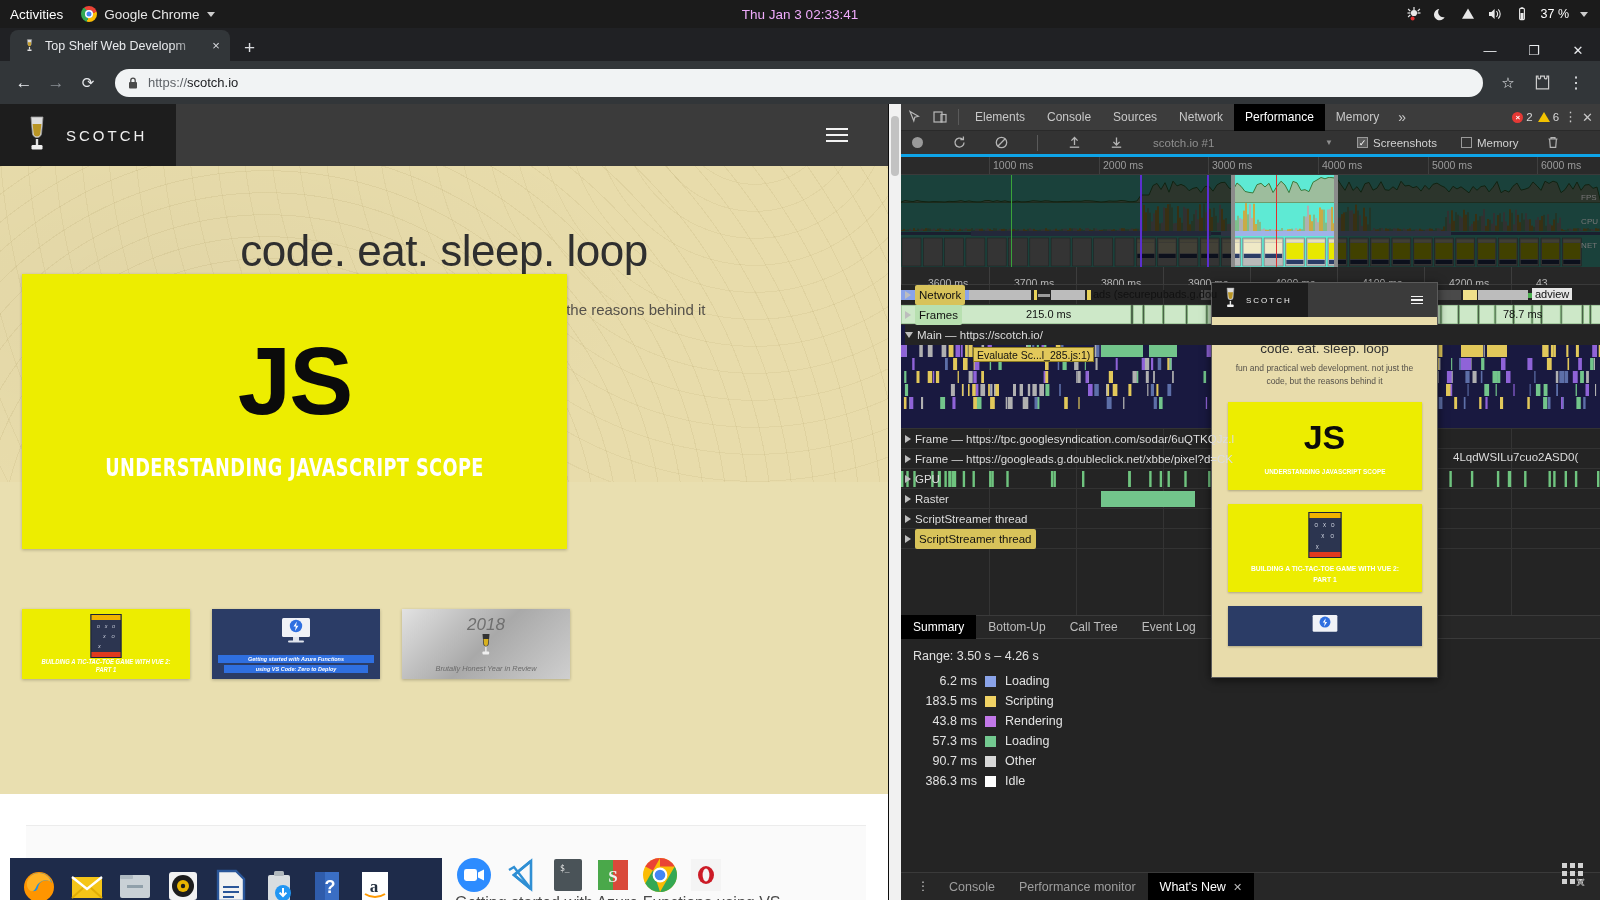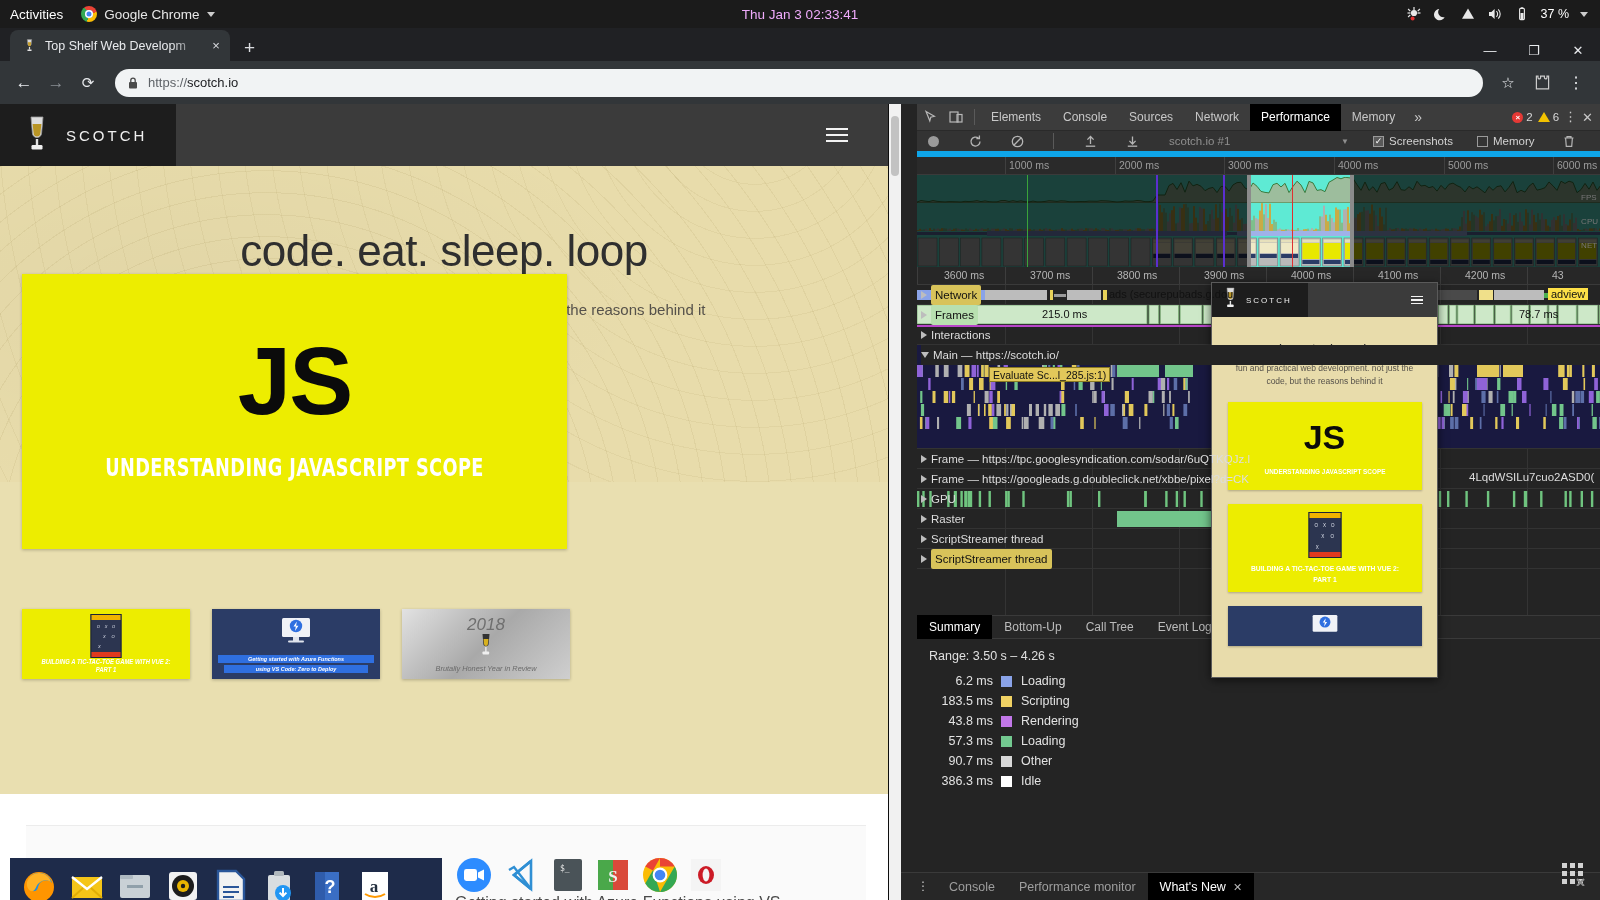--- a/index.html
+++ b/index.html
@@ -126,39 +126,39 @@
   .pg-scroll .thumb { position:absolute; top:10px; left:2px; width:9px; height:120px; background:#c1c1c1;
      border-radius:5px; }
   .pg-scroll .arrow { position:absolute; left:0; width:13px; height:13px; color:#7a7a7a; font-size:8px;
      text-align:center; }
 
   
   .devtools { position:absolute; left:888px; top:76px; width:712px; height:796px;
      background:#242424; color:#d4d4d4; font-size:12px; border-left:1px solid #0d0d0d; }
   .dt-scroll-left { position:absolute; left:0; top:0; width:12px; height:796px; background:#f1f1f1; }
   .dt-scroll-left .t { position:absolute; top:12px; left:2px; width:8px; height:60px; background:#c2c2c2; border-radius:4px;}
-  .dt-main { position:absolute; left:12px; top:0; right:0; bottom:0;padding-left:16px; }
+  .dt-main { position:absolute; left:12px; top:0; right:0; bottom:0; }
 
   .dt-tabbar { height:27px; background:#3c3c3c; display:flex; align-items:center; gap:0;
      border-bottom:1px solid #2a2a2a; }
   .dt-icobtn { width:26px; height:26px; display:flex; align-items:center; justify-content:center; color:#b8b8b8; }
   .dt-sep { width:1px; height:16px; background:#5a5a5a; margin:0 5px; }
   .dt-tab { padding:0 11px; height:27px; line-height:27px; color:#c8c8c8; font-size:12px; }
   .dt-tab.active { background:#000; color:#fff; }
   .dt-more { padding:0 8px; color:#c8c8c8; font-size:14px; }
   .dt-right { margin-left:auto; display:flex; align-items:center; gap:5px; padding-right:7px; }
   .err-badge { display:flex; align-items:center; gap:3px; font-size:11.5px; color:#d8d8d8; }
   .dot-err { width:11px;height:11px;border-radius:50%;background:#e53935;color:#fff;font-size:8px;
      display:flex;align-items:center;justify-content:center;font-weight:bold; }
   .tri-warn { width:0;height:0;border-left:6px solid transparent;border-right:6px solid transparent;
      border-bottom:10px solid #f2c200; }
   .kebab { color:#c8c8c8; font-size:13px; letter-spacing:0; line-height:10px; }
 
   .dt-ctrlbar { height:26px; background:#333; display:flex; align-items:center; gap:20px; padding:0 5px;
-     border-bottom:6px solid #0ea5e9; }
+     border-bottom:3px solid #0ea5e9; }
   .rec-dot { width:11px; height:11px; border-radius:50%; background:#9a9a9a; }
   .ctrl-i { width:22px; height:22px; display:flex; align-items:center; justify-content:center; color:#b5b5b5; }
   .profile-sel { flex:0 0 180px; margin-left:6px; display:flex; align-items:center;
      color:#8f8f8f; font-size:11.5px; }
   .profile-sel .cv { margin-left:auto; font-size:8px; }
   .cb { display:flex; align-items:center; gap:5px; font-size:11.5px; color:#d2d2d2; margin-left:4px; }
   .cbox { width:11px;height:11px;border:1px solid #9a9a9a;background:#5a5a5a; display:flex;
      align-items:center;justify-content:center;font-size:9px;color:#fff; }
   .cbox.off { background:transparent; }
 
@@ -168,21 +168,21 @@
   .ov-tick { position:absolute; top:2px; font-size:10.5px; color:#9b9b9b; }
   .ov-tickline { position:absolute; top:0; bottom:0; width:1px; background:#3f3f3f; }
   .ov-body { position:relative; height:92px; }
   .ov-window { position:absolute; top:0; bottom:0; background:#000; opacity:.72; }
   .ov-handle { position:absolute; top:0; bottom:0; width:4px; background:#8b8b8b; }
   .ov-marker { position:absolute; top:0; bottom:0; width:1px; }
   .ov-lbls { position:absolute; right:2px; top:18px; font-size:8px; color:#777;
      display:flex; flex-direction:column; gap:15px; }
 
   .ruler2 { position:relative; height:18px; background:#272727; border-bottom:1px solid #3a3a3a; }
-  .ruler2 .t { position:absolute; top:2px; font-size:10.5px; color:#b5b5b5; }
+  .ruler2 .t { position:absolute; top:10px; font-size:10.5px; color:#b5b5b5; }
   .ruler2 .l { position:absolute; top:0; bottom:0; width:1px; background:#3d3d3d; }
 
   .flame { position:relative; height:330px; background:#242424; overflow:hidden; }
   .trow { position:relative; height:20px; border-bottom:1px solid #333; }
   .trow-title { position:absolute; left:4px; top:0; height:20px; line-height:20px; font-size:11.5px;
      color:#ddd; z-index:6; display:flex; align-items:center; gap:4px; white-space:nowrap; }
   .tri { width:0;height:0;border-top:4px solid transparent;border-bottom:4px solid transparent;
      border-left:6px solid #bdbdbd; }
   .tri.down { border-left:4px solid transparent; border-right:4px solid transparent;
      border-top:6px solid #bdbdbd; border-bottom:0; }
@@ -1081,21 +1081,21 @@
     <rect x="562" y="2" width="14" height="10" fill="#f0e08a"></rect>
     <rect x="577" y="2" width="50" height="10" fill="#bcbcbc"></rect>
     <rect x="627" y="5" width="4" height="5" fill="#4caf50"></rect>
   </svg>
               </div>
             <div class="trow-title">
               <span class="tri"></span>
               <span class="hl-net">Network</span>
             </div>
             <div style="position:absolute;left:192px;top:3px;font-size:11px;color:#111;z-index:5">ads (securepubads.g.dou</div>
-            <div style="position:absolute;left:631px;top:3px;font-size:11px;color:#111;background:#fde047;padding:0 3px;z-index:5">adview</div>
+            <div style="position:absolute;left:631px;top:3px;font-size:11px;color:#111;background:#e5e5e5;padding:0 3px;z-index:5">adview</div>
           </div>
 
           <div class="trow" style="height:20px;background:#1e1e1e">
             <div id="frm-bars" style="position:absolute;left:0;right:0;top:0;height:19px">
                 <svg width="700" height="19" style="display:block">
                   <rect x="0" y="0" width="230" height="19" fill="#cde8c8" stroke="#7fb07a" stroke-width="1"></rect>
                   <rect x="232" y="0" width="9.72428285717615" height="19" fill="#cde8c8" stroke="#7fb07a" stroke-width="1"></rect>
                   <rect x="243.22428285717615" y="0" width="18.334642621135572" height="19" fill="#cde8c8" stroke="#7fb07a" stroke-width="1"></rect>
                   <rect x="263.0589254783117" y="0" width="21.870424358232412" height="19" fill="#cde8c8" stroke="#7fb07a" stroke-width="1"></rect>
                   <rect x="286.42934983654413" y="0" width="18.699760842922842" height="19" fill="#cde8c8" stroke="#7fb07a" stroke-width="1"></rect>
@@ -1127,27 +1127,20 @@
                 </svg>
               </div>
             <div class="trow-title">
               <span class="tri"></span>
               <span class="hl-frm">Frames</span>
             </div>
             <div style="position:absolute;left:125px;top:3px;font-size:11px;color:#111;z-index:5">215.0 ms</div>
             <div style="position:absolute;left:602px;top:3px;font-size:11px;color:#111;z-index:5">78.7 ms</div>
           </div>
 
-          <div class="trow" style="height:20px">
-            <div style="position:absolute;left:0;right:0;top:0;height:2px;background:#b845c9"></div>
-            <div class="trow-title">
-              <span class="tri"></span>
-              <span>Interactions</span>
-            </div>
-          </div>
 
           <div class="trow" style="height:104px;background:#191940;border-bottom:1px solid #333">
             <div class="trow-title" style="background:#242424;height:20px;width:100%">
               <span class="tri down"></span>
               <span>Main — https://scotch.io/</span>
             </div>
             <div id="main-bars" style="position:absolute;left:0;right:0;top:20px;height:84px">
                 <svg width="700" height="84" style="display:block">
                   <rect x="0.0" y="0" width="1.0" height="12" fill="#e2c85a"></rect>
                   <rect x="483.3" y="26" width="3.4" height="12" fill="#b0b0b0"></rect>

